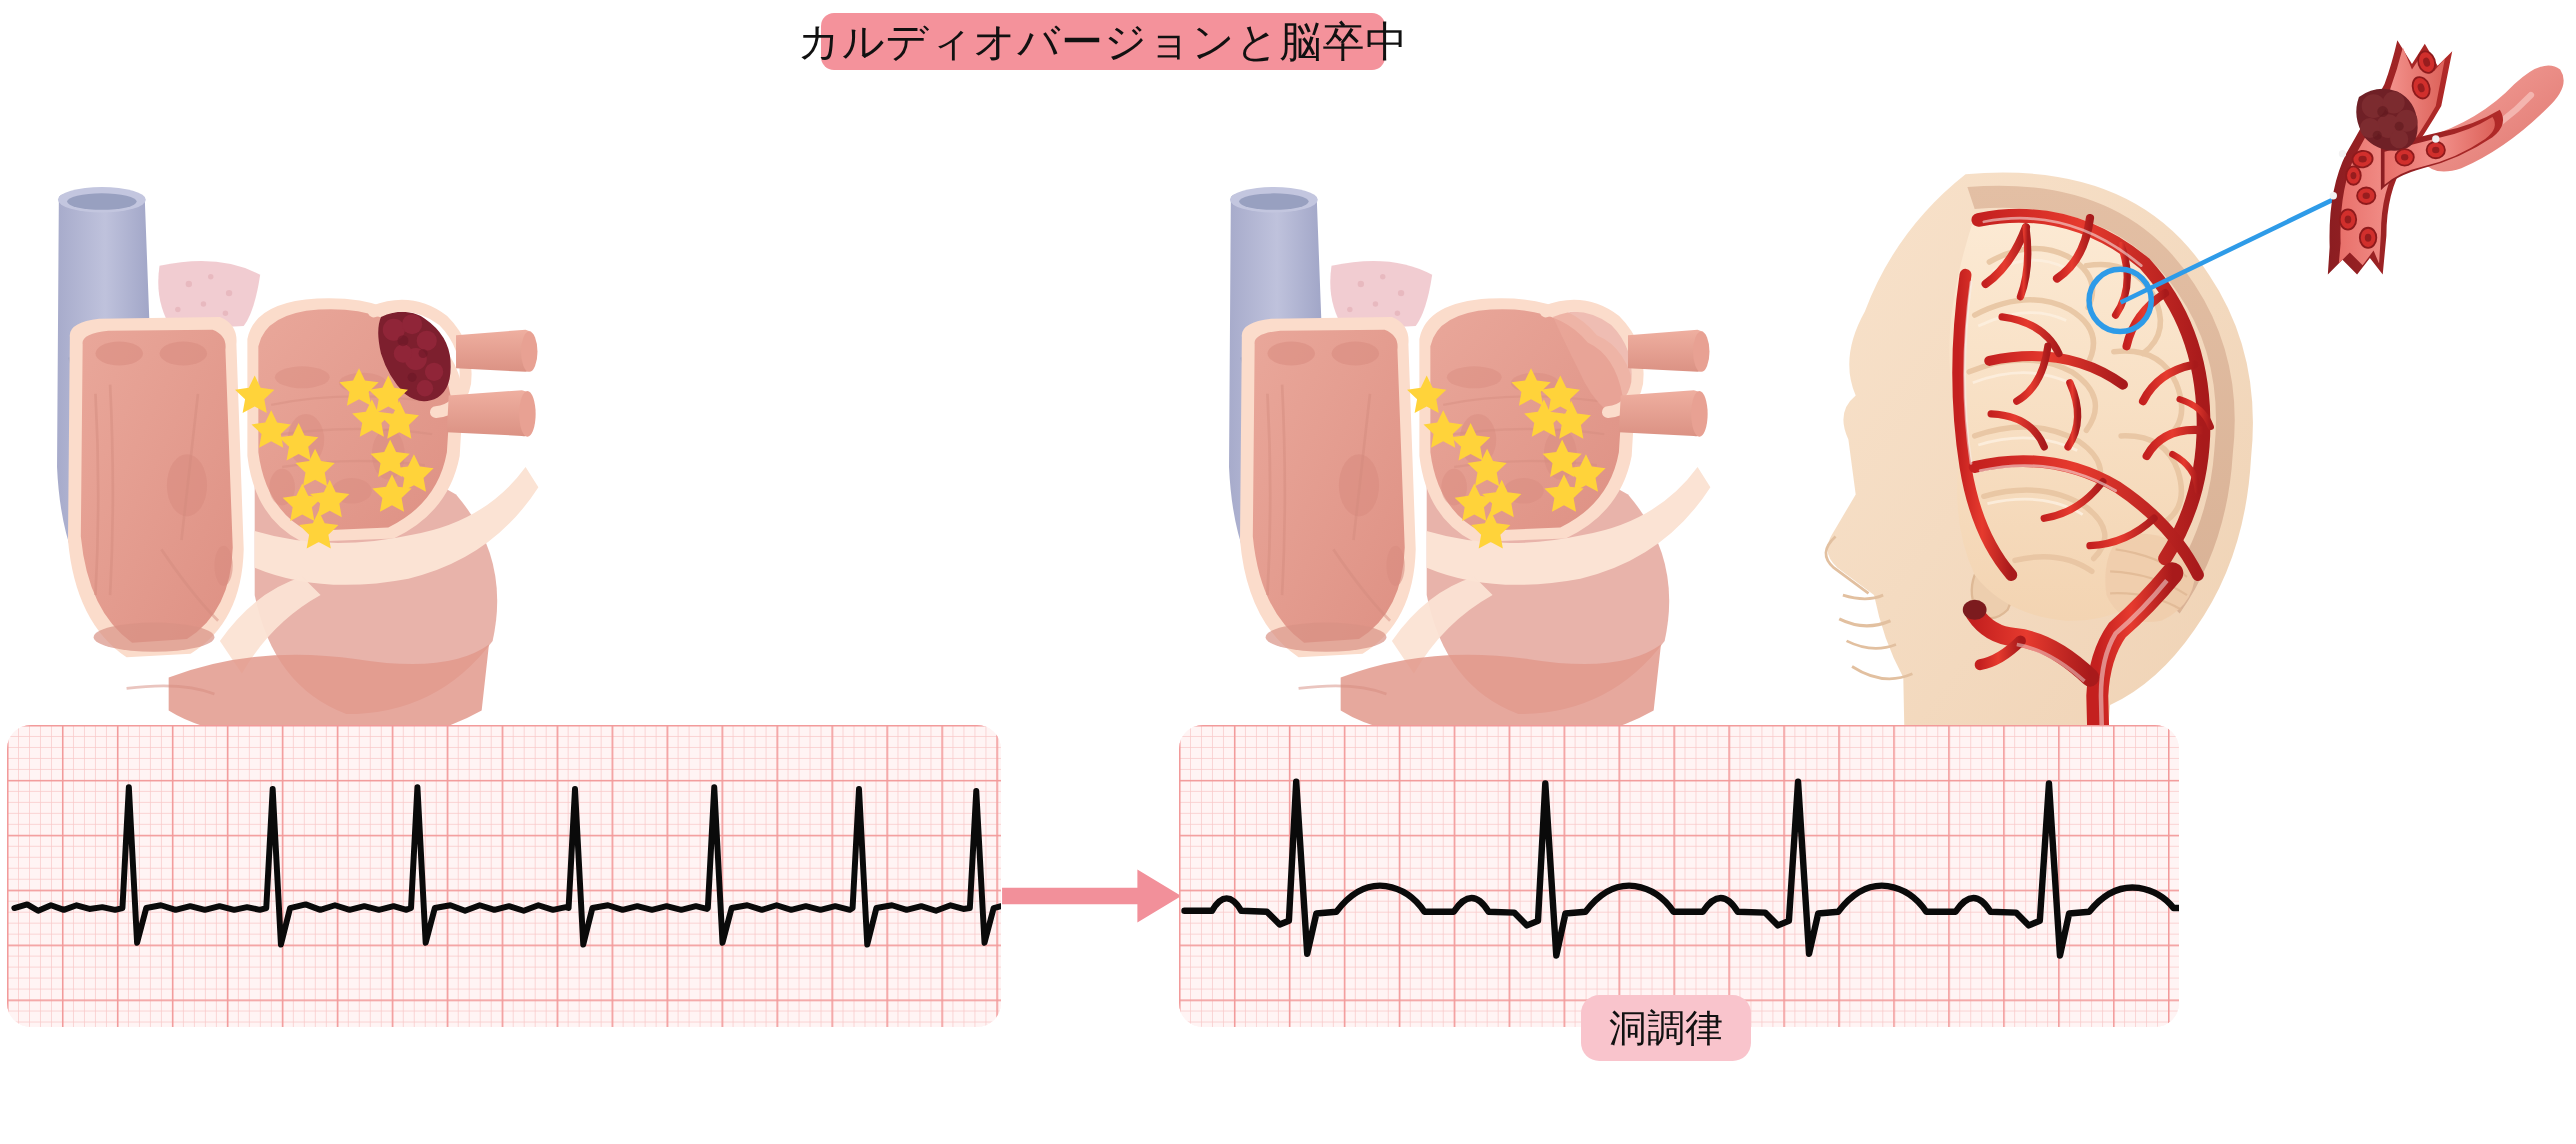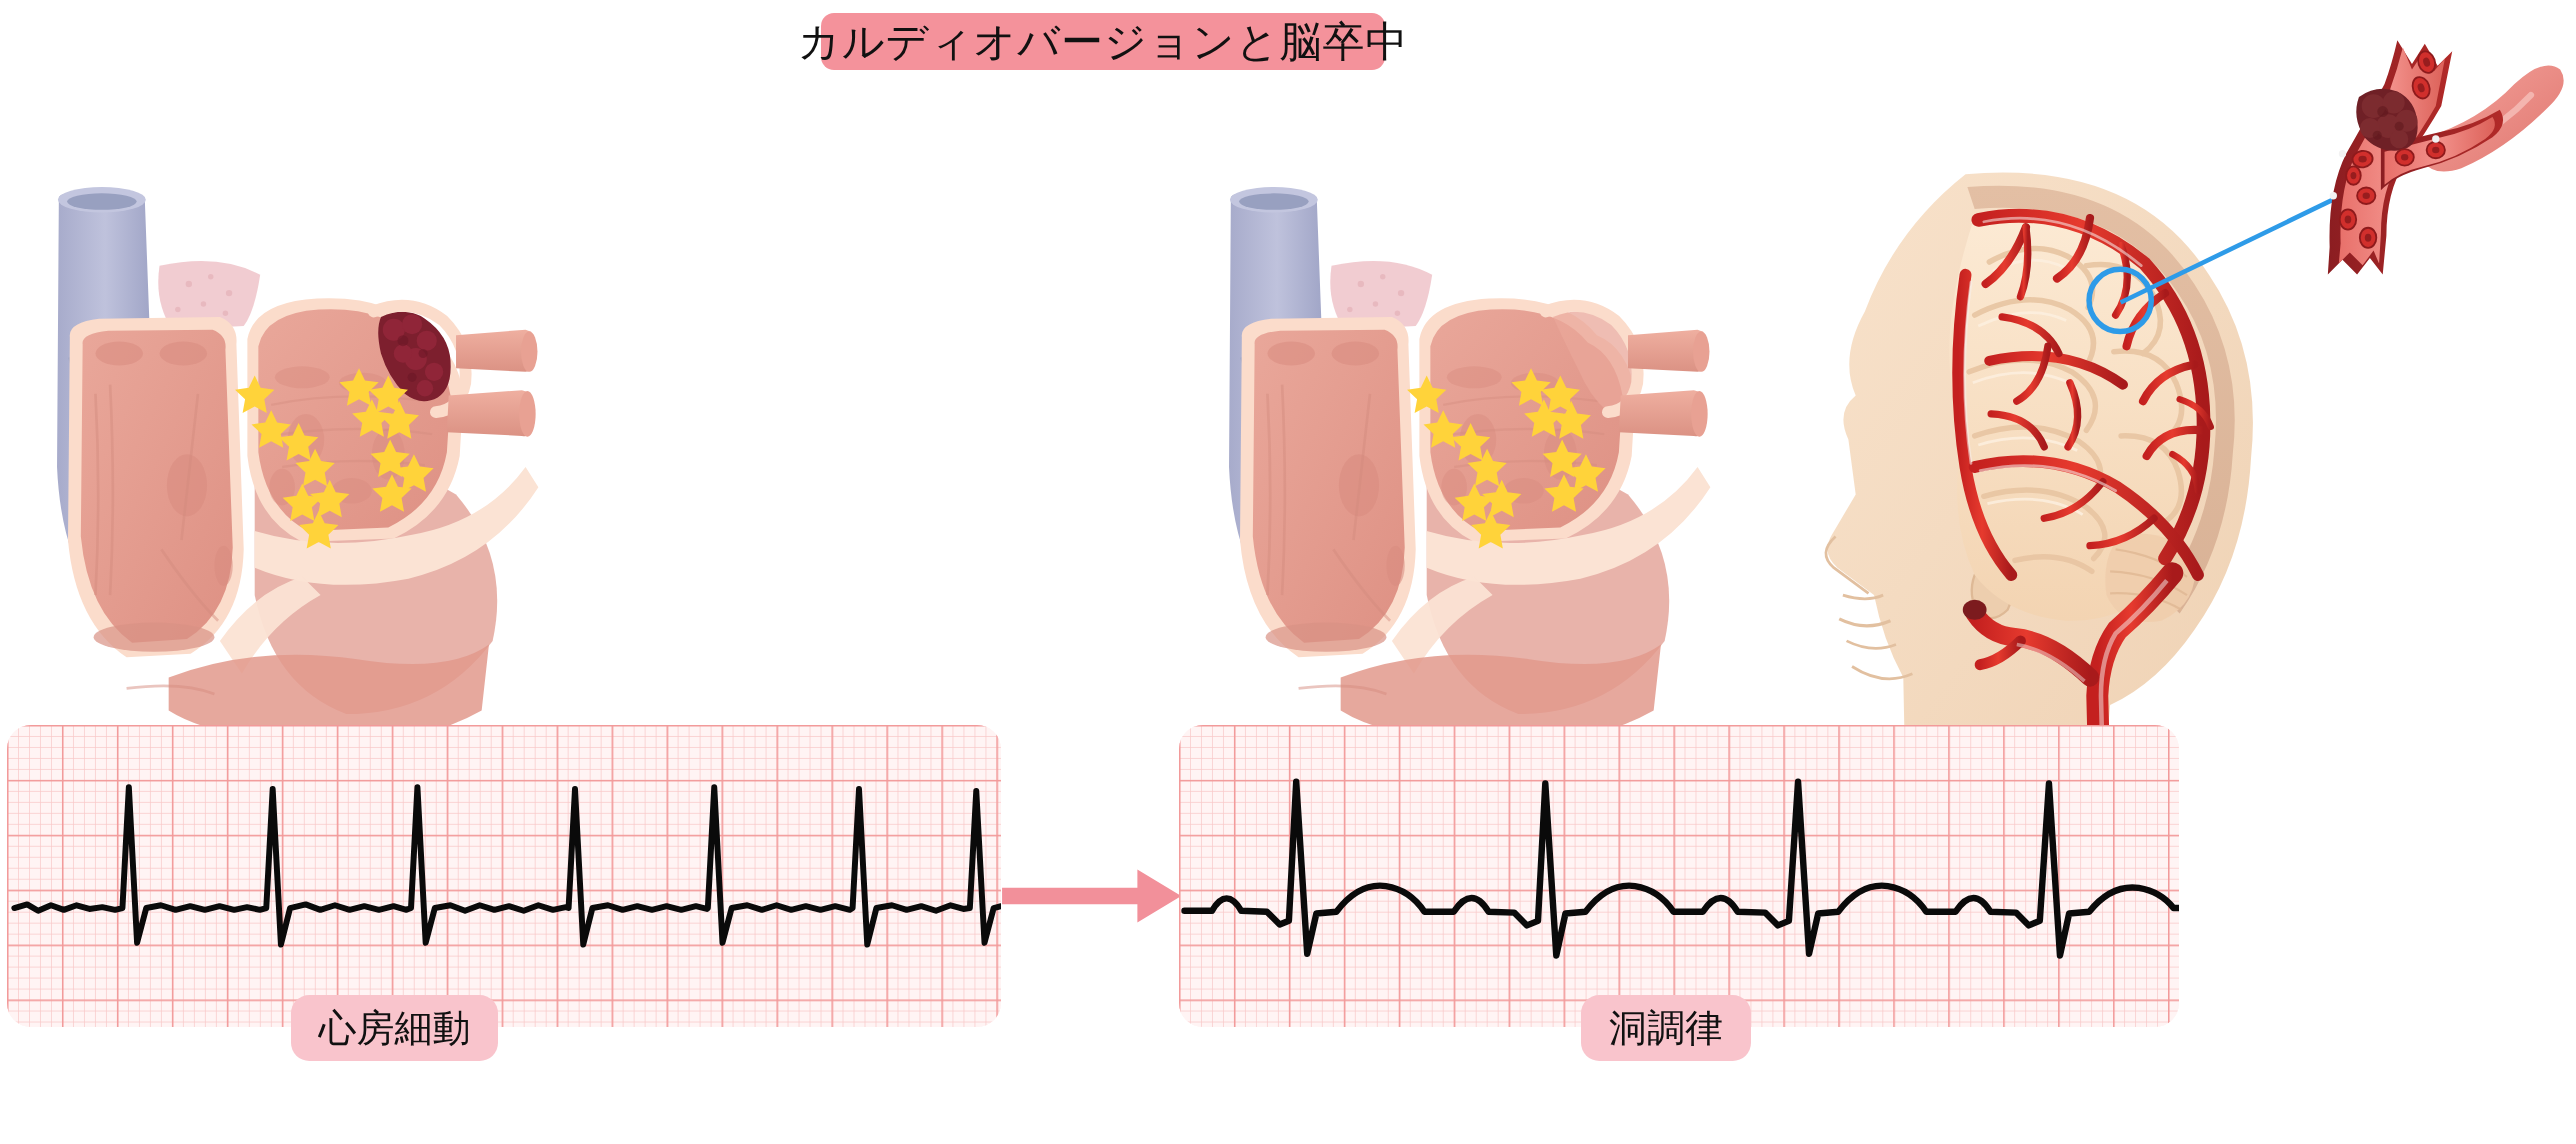--- a/index.html
+++ b/index.html
@@ -516,21 +516,18 @@
     </svg>
     <svg class="ecg-trace" viewBox="0 0 1092 330" preserveAspectRatio="none">
       <path fill="none" stroke="#0A0A0A" stroke-width="7" stroke-linejoin="round" stroke-linecap="round" d="M6 203 L36 203 Q52 176 68 203 L96 204 L110 218 L120 214 L128 62 L140 250 L150 206 L172 204
            Q196 172 226 176 Q252 180 268 204 L300 204 Q320 174 338 204 L366 205 L380 219 L392 214 L400 64 L412 252 L422 206 L444 204
            Q468 172 498 176 Q524 180 540 204 L572 204 Q592 174 610 204 L640 205 L654 219 L666 214 L676 62 L688 250 L698 206 L720 204
            Q744 172 774 176 Q800 180 816 204 L848 204 Q868 174 886 204 L914 205 L928 219 L940 214 L950 64 L962 252 L972 206 L994 204
            Q1018 174 1048 178 Q1072 182 1086 200 L1092 200"></path>
     </svg>
   </div>
 
-  <div class="rhythm-pill" id="pill-af">
-    <span>心房細動</span>
-  </div>
   <div class="rhythm-pill" id="pill-sr">
     <span>洞調律</span>
   </div>
 
 </div>
 
 
 </body></html>

